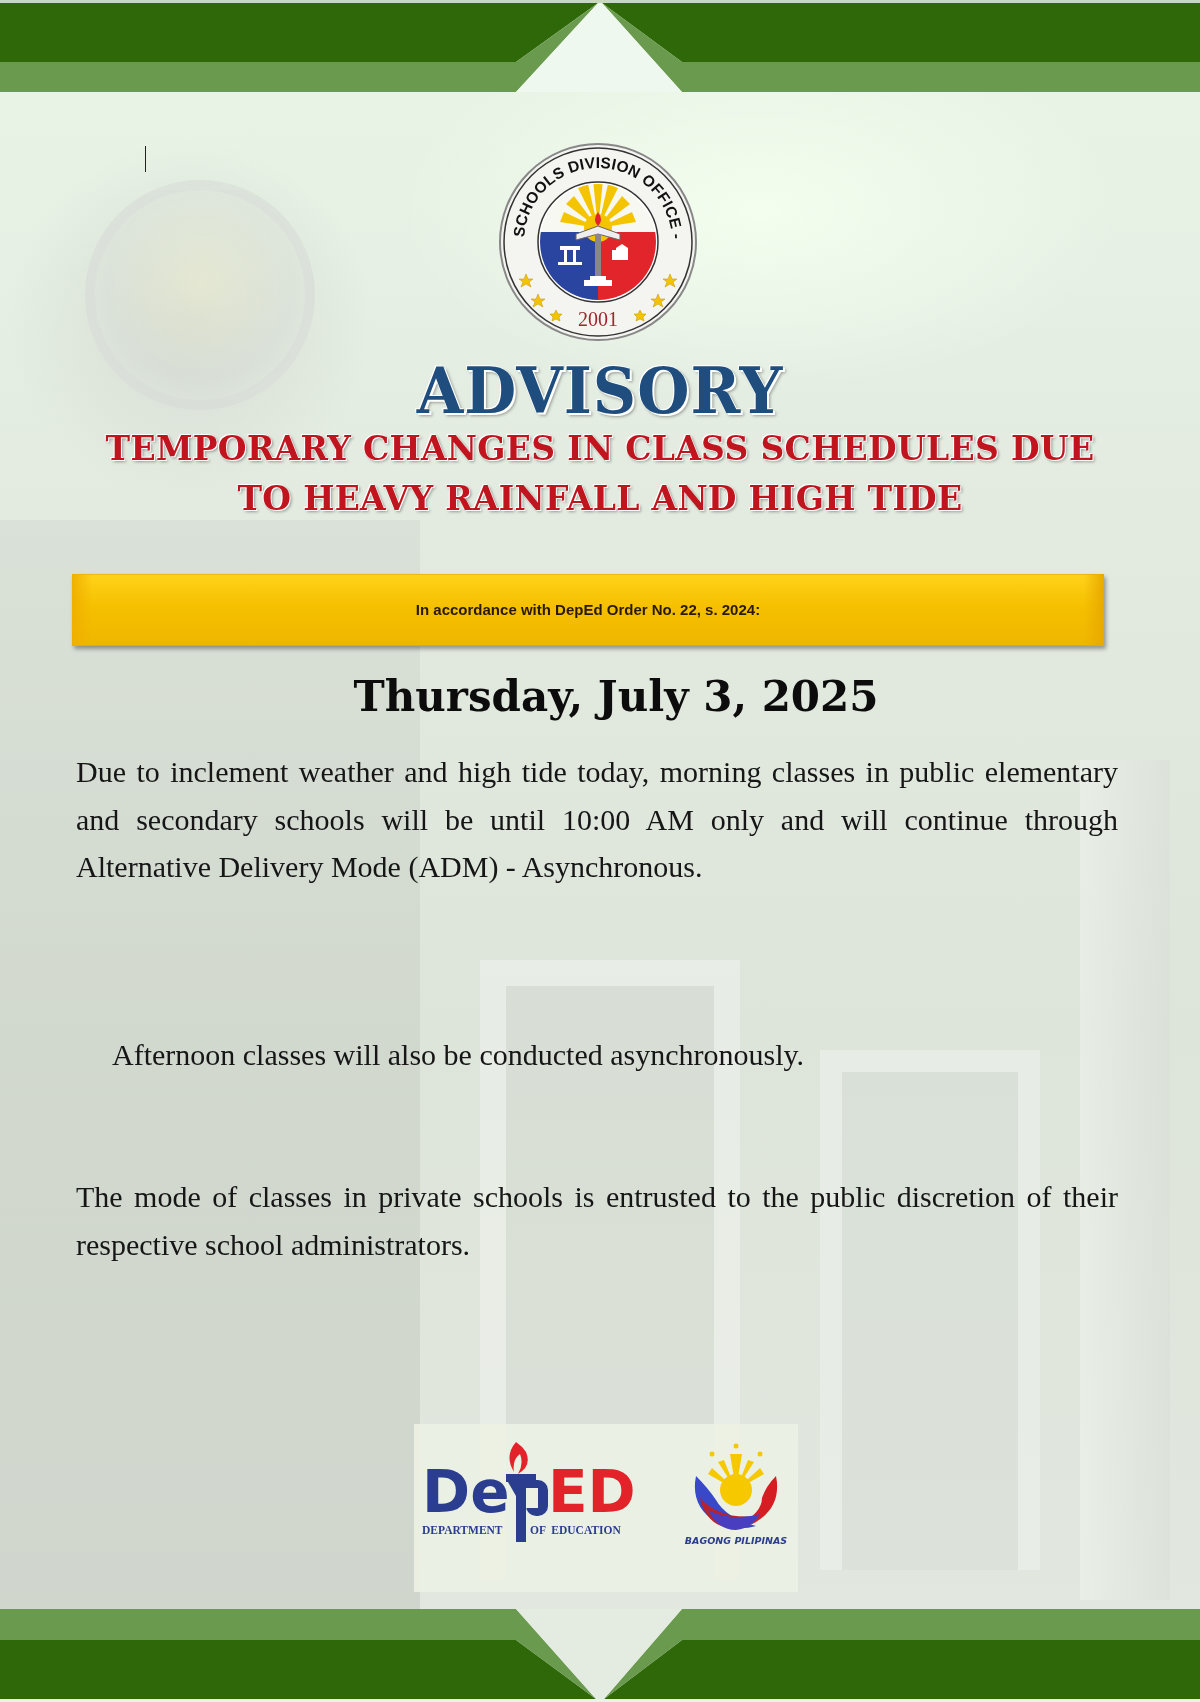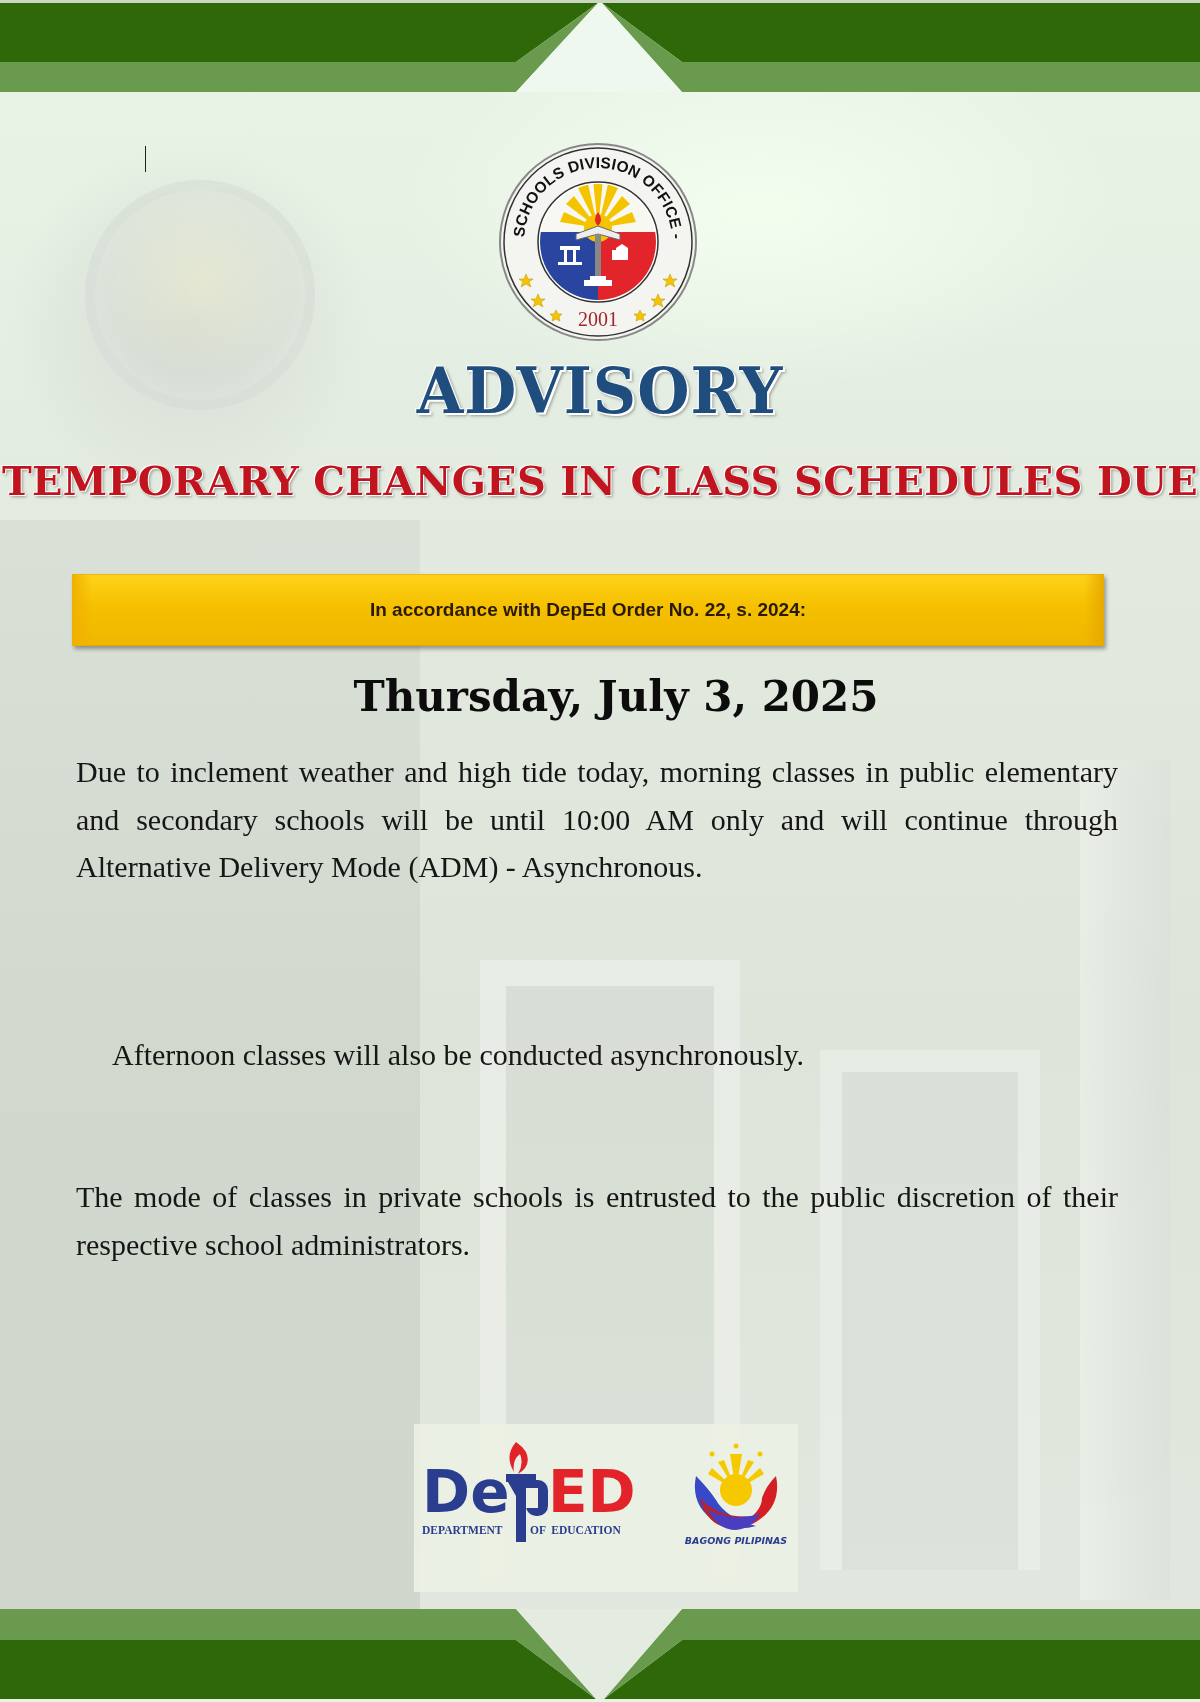--- a/index.html
+++ b/index.html
@@ -63,25 +63,25 @@
     position: absolute; left: 0; right: 0; top: 356px;
     text-align: center;
     font-family: "DejaVu Serif", serif;
     font-weight: bold;
     font-size: 60px; letter-spacing: 1px;
     color: #1f4e7e;
     text-shadow: 2px 2px 0 #ffffff, -1px -1px 0 #ffffff, 3px 3px 3px rgba(0,0,0,0.35);
     transform: scaleY(1.05);
   }
   .subtitle {
-    position: absolute; left: 0; right: 0; top: 456px;
+    position: absolute; left: 0; right: 0; top: 424px;
     text-align: center;
     font-family: "DejaVu Serif", serif;
     font-weight: bold;
-    font-size: 40px; line-height: 50px;
+    font-size: 33px; line-height: 50px;
     color: #c0151e;
     letter-spacing: 0.3px;
     text-shadow: 1px 1px 0 #fff, -1px -1px 0 #fff, 2px 2px 3px rgba(0,0,0,0.35);
   }
 
   .banner {
     position: absolute; left: 72px; top: 574px; width: 1032px; height: 72px;
     background: linear-gradient(180deg, #ffd21a 0%, #f5c000 45%, #efb600 100%);
     box-shadow: 2px 3px 4px rgba(0,0,0,0.35), inset 0 0 0 1px rgba(200,140,0,0.35);
     display: flex; flex-direction: column; align-items: center; justify-content: center;
@@ -91,21 +91,21 @@
     background: linear-gradient(90deg, #f0b000, rgba(255,210,30,0));
   }
   .banner::after {
     content: ""; position: absolute; right: 0; top: 0; bottom: 0; width: 20px;
     background: linear-gradient(270deg, #e8a900, rgba(255,210,30,0));
   }
   .banner-line {
     position: relative; z-index: 1;
     font-family: "Liberation Sans", sans-serif;
     font-weight: bold;
-    font-size: 19px; line-height: 26px;
+    font-size: 15px; line-height: 26px;
     color: #2a1a05;
   }
 
   .date {
     position: absolute; left: 0; right: 0; top: 672px;
     text-align: center;
     font-family: "DejaVu Serif", serif;
     font-weight: bold;
     font-size: 42px;
     color: #0c0c0c;
@@ -207,20 +207,21 @@
         <polygon points="142,168 144,172 148,172 145,175 146,179 142,177 138,179 139,175 136,172 140,172"></polygon>
       </g>
       <text x="100" y="184" text-anchor="middle" font-family="Liberation Serif, serif" font-size="20" fill="#a0262c">2001</text>
     </svg>
   </div>
 
   <div class="advisory-title">ADVISORY</div>
 
   <div class="subtitle">
     <div>TEMPORARY CHANGES IN CLASS SCHEDULES DUE</div>
+    <div>TO HEAVY RAINFALL AND HIGH TIDE</div>
   </div>
 
   <div class="banner">
     <div class="banner-line">In accordance with DepEd Order No. 22, s. 2024:</div>
   </div>
 
   <div class="date">Thursday, July 3, 2025</div>
 
   <p class="body-text para-1">Due to inclement weather and high tide today, morning classes in public elementary and secondary schools will be until 10:00 AM only and will continue through Alternative Delivery Mode (ADM) - Asynchronous.</p>
   <p class="body-text para-2">Afternoon classes will also be conducted asynchronously.</p>

